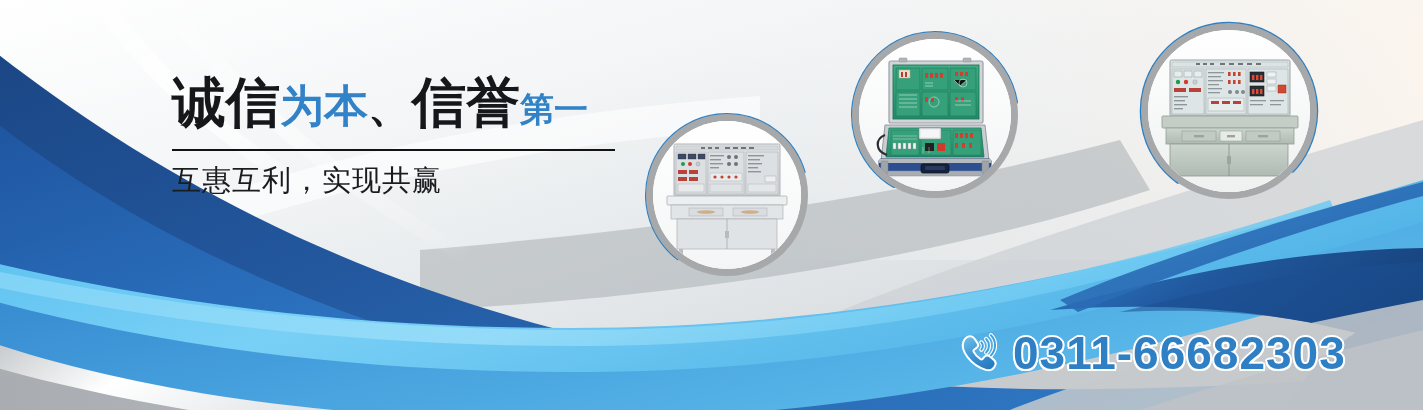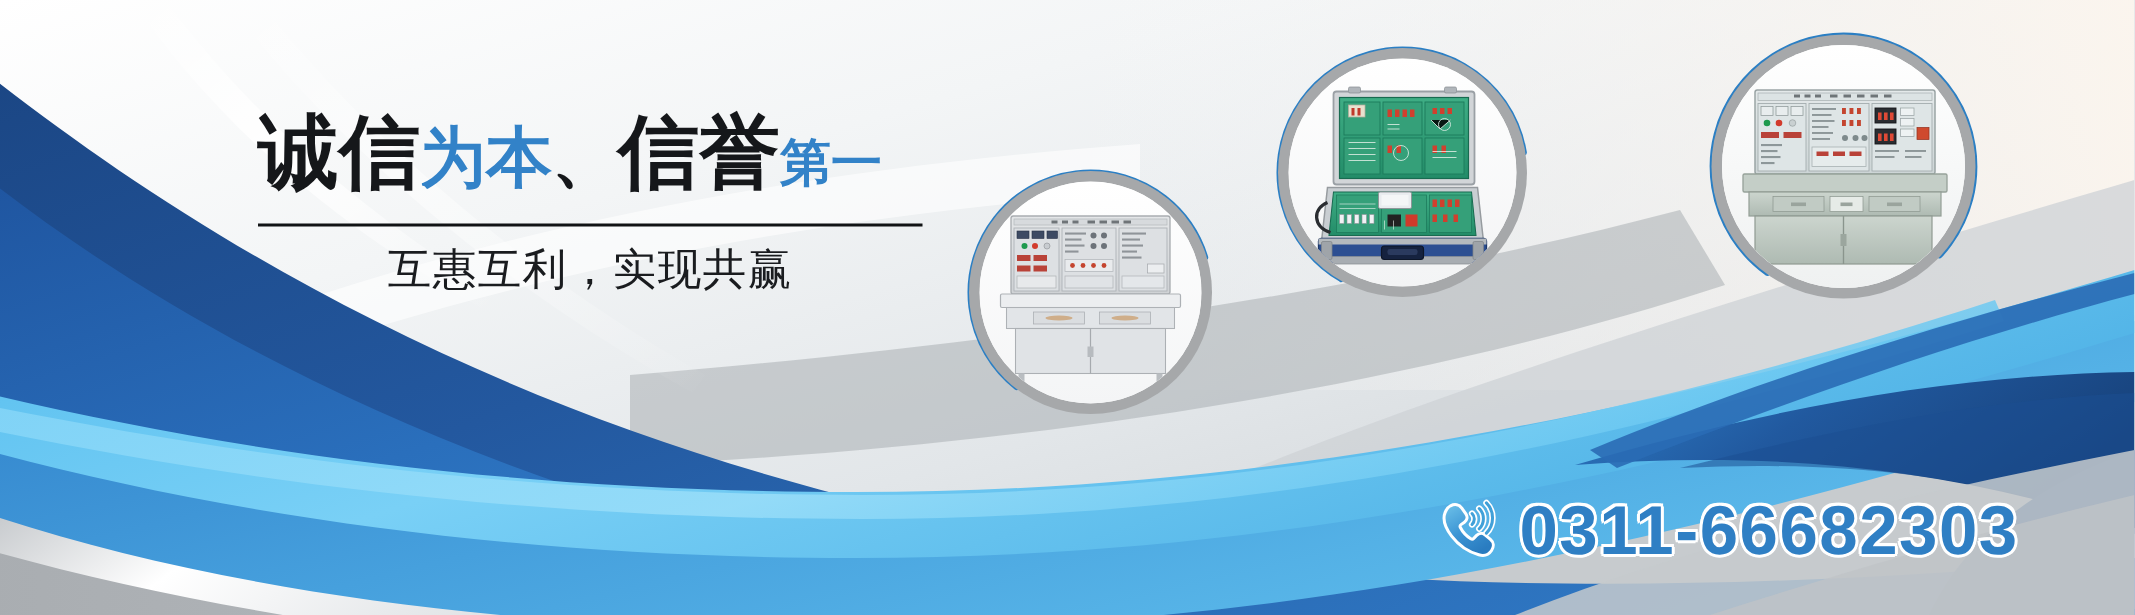--- a/index.html
+++ b/index.html
@@ -26,21 +26,21 @@
   }
   #headline .accent{color:#3282c8;}
   #headline .big{font-size:54px;}
   #headline .mid{font-size:44px;}
   #headline .small{font-size:34px;}
   #rule{
     width:443px;height:2px;background:#111315;margin-top:10px;
   }
   #subline{
     margin-top:12px;font-size:29px;line-height:34px;color:#1a1c1f;
-    letter-spacing:1px;text-align:center;width:443px;white-space:nowrap;
+    letter-spacing:1px;text-align:left;width:443px;white-space:nowrap;
   }
 
   
   .circle{
     position:absolute;border-radius:50%;
     background:#ffffff;
     box-shadow:0 0 0 7px #a6a8aa;
     overflow:hidden;
   }
   .circle .photo{position:absolute;left:0;top:0;width:100%;height:100%;}

